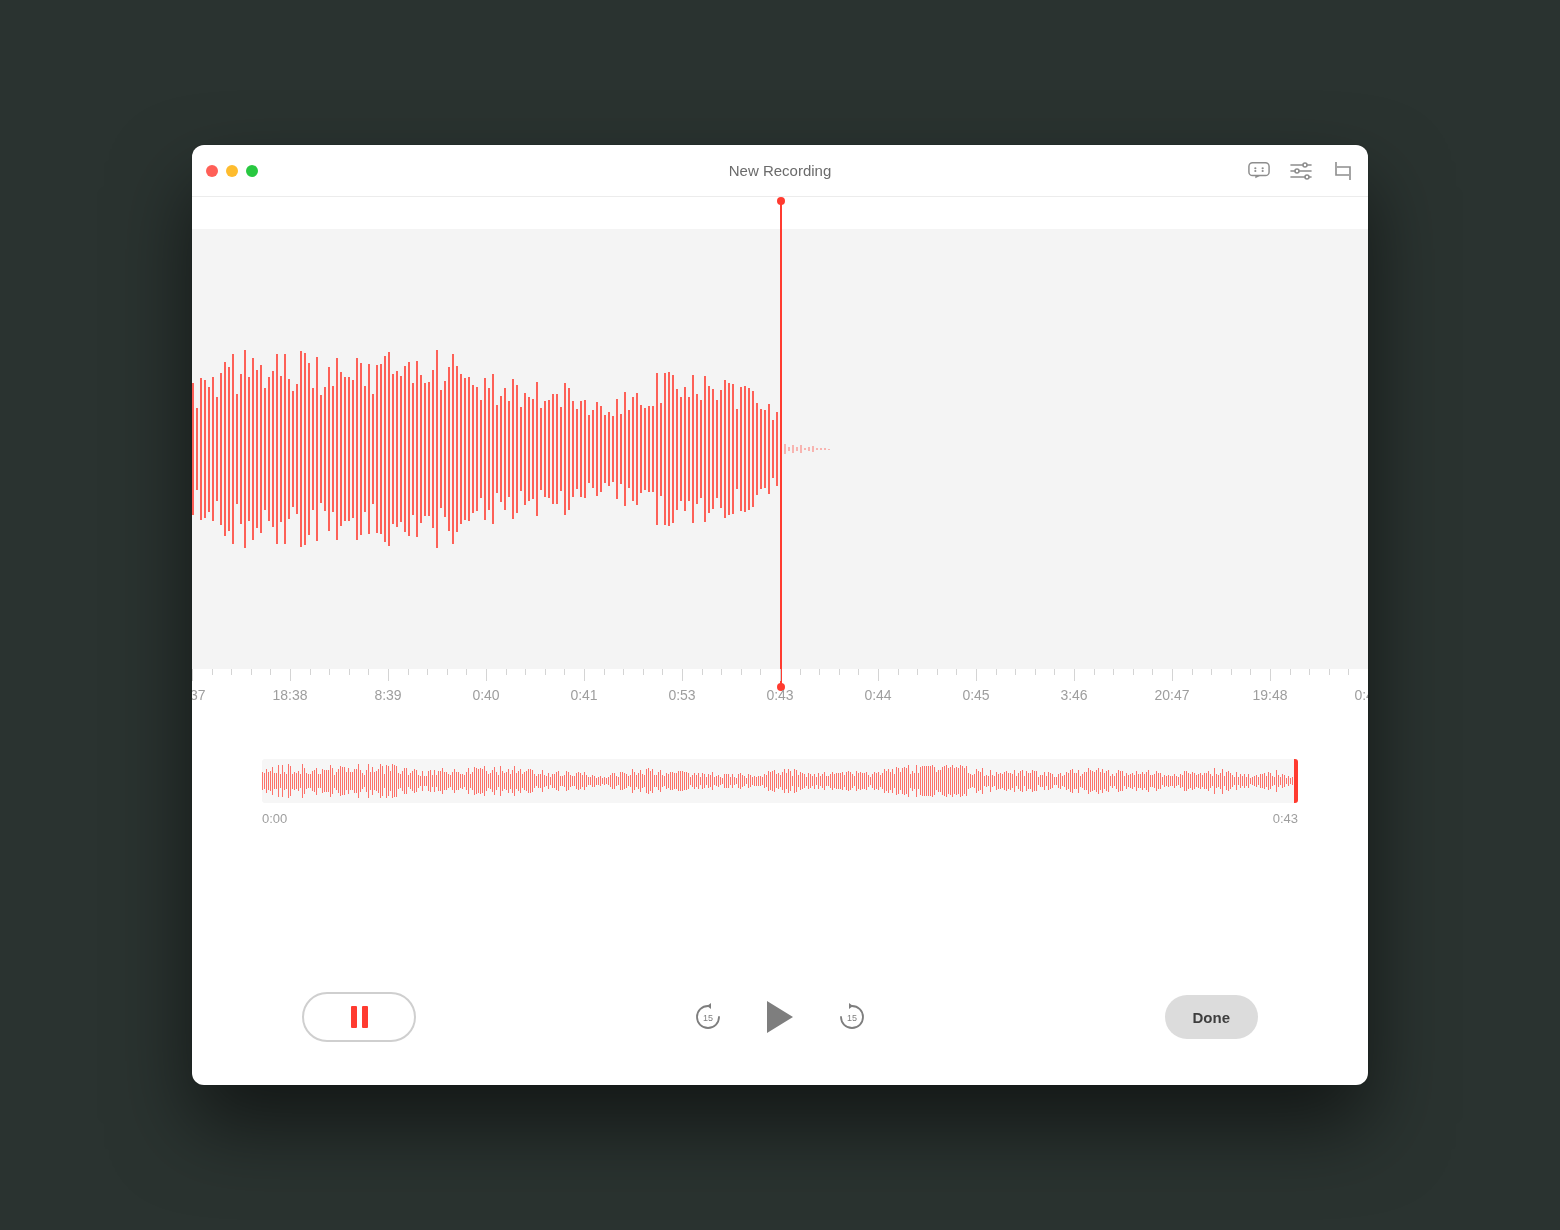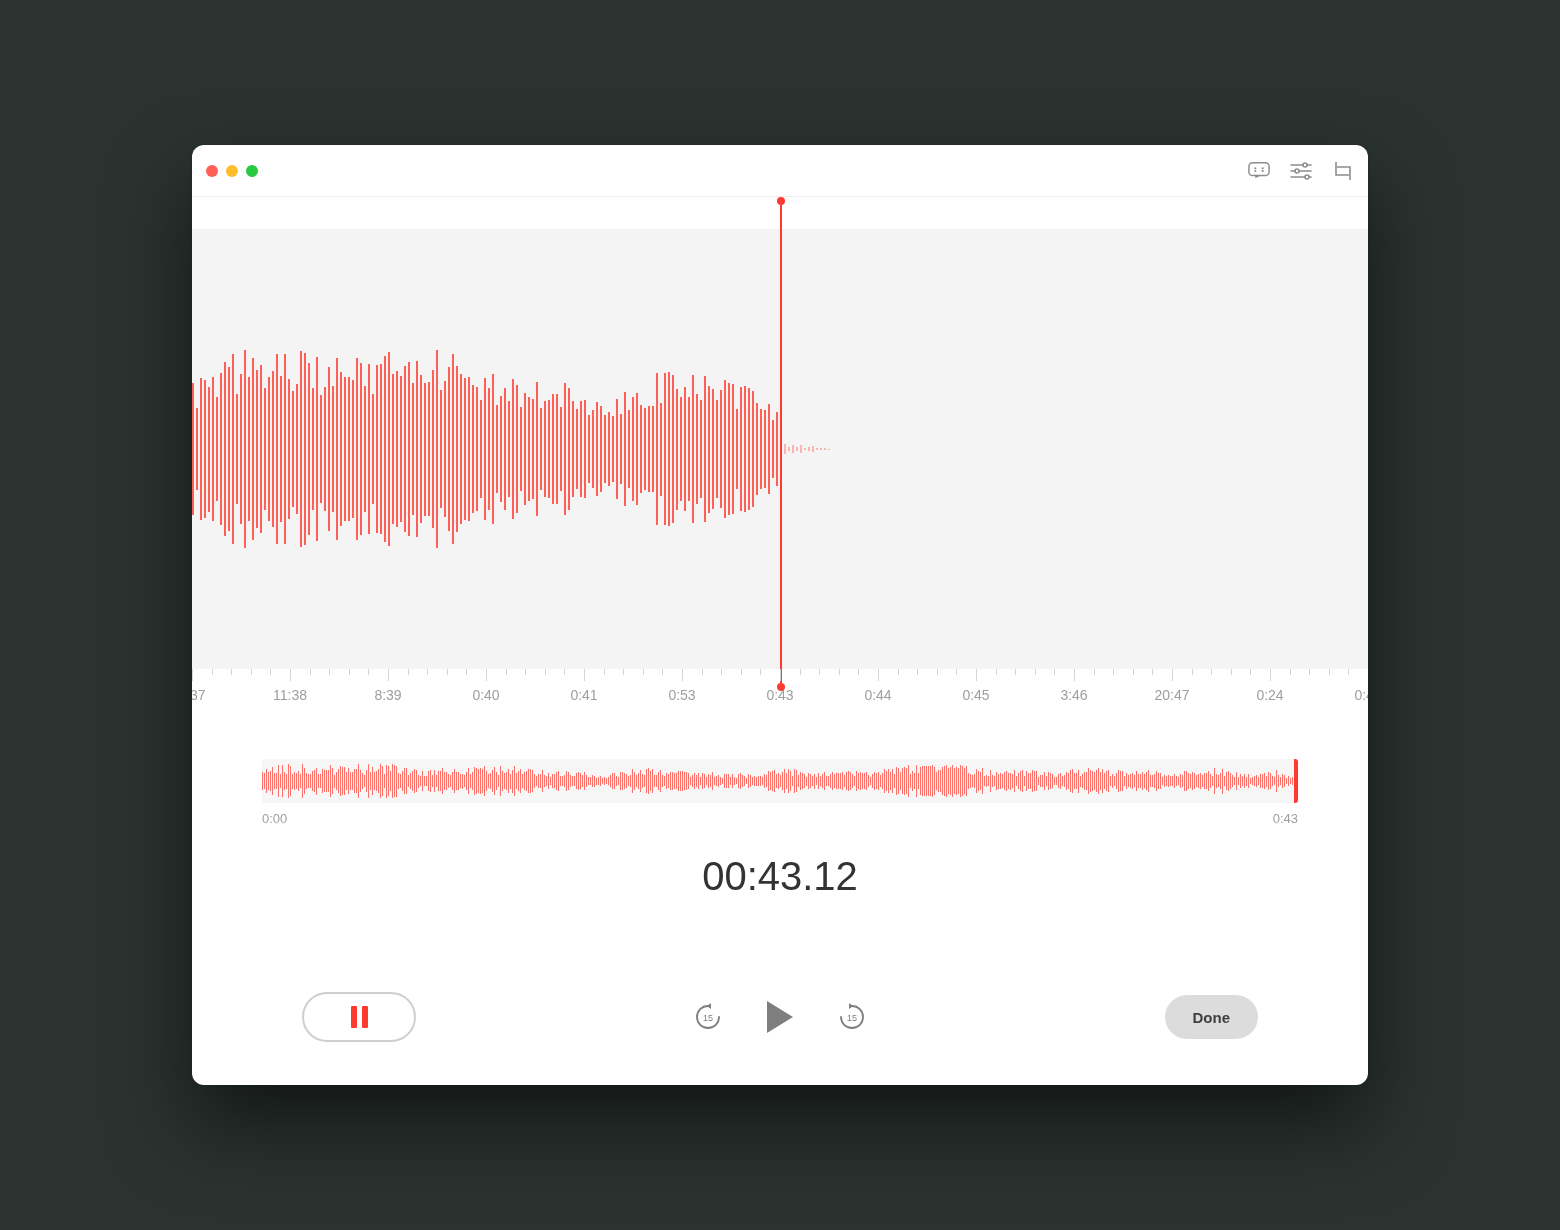--- a/index.html
+++ b/index.html
@@ -212,20 +212,21 @@
 <body>
 
 <div class="window">
 
   <div class="titlebar">
     <div class="traffic-lights">
       <div class="traffic-light tl-close"></div>
       <div class="traffic-light tl-min"></div>
       <div class="traffic-light tl-zoom"></div>
     </div>
+    <div class="window-title">New Recording</div>
     <div class="titlebar-right">
       <div class="icon-btn">
         <svg width="24" height="20" viewBox="0 0 24 20" fill="none" stroke="currentColor" stroke-width="1.6">
           <rect x="1" y="1" width="22" height="14" rx="4"></rect>
           <path d="M8 15 L8 18 L14 15" fill="currentColor" stroke="none"></path>
           <circle cx="8" cy="7" r="1.2" fill="currentColor" stroke="none"></circle>
           <circle cx="8" cy="10" r="1.2" fill="currentColor" stroke="none"></circle>
           <circle cx="16" cy="7" r="1.2" fill="currentColor" stroke="none"></circle>
           <circle cx="16" cy="10" r="1.2" fill="currentColor" stroke="none"></circle>
         </svg>
@@ -607,31 +608,31 @@
         <div class="tick minor" style="left:1038.8px"></div>
         <div class="tick minor" style="left:1058.4px"></div>
         <div class="tick major" style="left:1078px"></div>
         <div class="tick minor" style="left:1097.6px"></div>
         <div class="tick minor" style="left:1117.2px"></div>
         <div class="tick minor" style="left:1136.8px"></div>
         <div class="tick minor" style="left:1156.4px"></div>
       </div>
     <div class="ruler-labels" id="ruler-labels">
         <span class="ruler-label" style="left:0px">0:37</span>
-        <span class="ruler-label" style="left:98px">11:38</span>
+        <span class="ruler-label" style="left:98px">18:38</span>
         <span class="ruler-label" style="left:196px">8:39</span>
         <span class="ruler-label" style="left:294px">0:40</span>
         <span class="ruler-label" style="left:392px">0:41</span>
         <span class="ruler-label" style="left:490px">0:53</span>
         <span class="ruler-label" style="left:588px">0:43</span>
         <span class="ruler-label" style="left:686px">0:44</span>
         <span class="ruler-label" style="left:784px">0:45</span>
         <span class="ruler-label" style="left:882px">3:46</span>
         <span class="ruler-label" style="left:980px">20:47</span>
-        <span class="ruler-label" style="left:1078px">0:24</span>
+        <span class="ruler-label" style="left:1078px">19:48</span>
         <span class="ruler-label" style="left:1176px">0:49</span>
       </div>
   </div>
 
   <div class="overview">
     <div class="overview-track" id="overview-track">
         <div class="obar" style="height:18.7px"></div>
         <div class="obar" style="height:16.8px"></div>
         <div class="obar" style="height:24.0px"></div>
         <div class="obar" style="height:17.9px"></div>
@@ -1151,21 +1152,20 @@
         <div class="obar" style="height:3.9px"></div>
 
     <div class="overview-cursor"></div>
       </div>
     <div class="overview-times">
       <span>0:00</span>
       <span>0:43</span>
     </div>
   </div>
 
-  <div class="timer">00:43.12</div>
 
   <div class="controls">
     <div class="pause-btn">
       <span class="pause-bars">
           <span></span>
           <span></span>
         </span>
     </div>
 
     <div class="center-controls">

